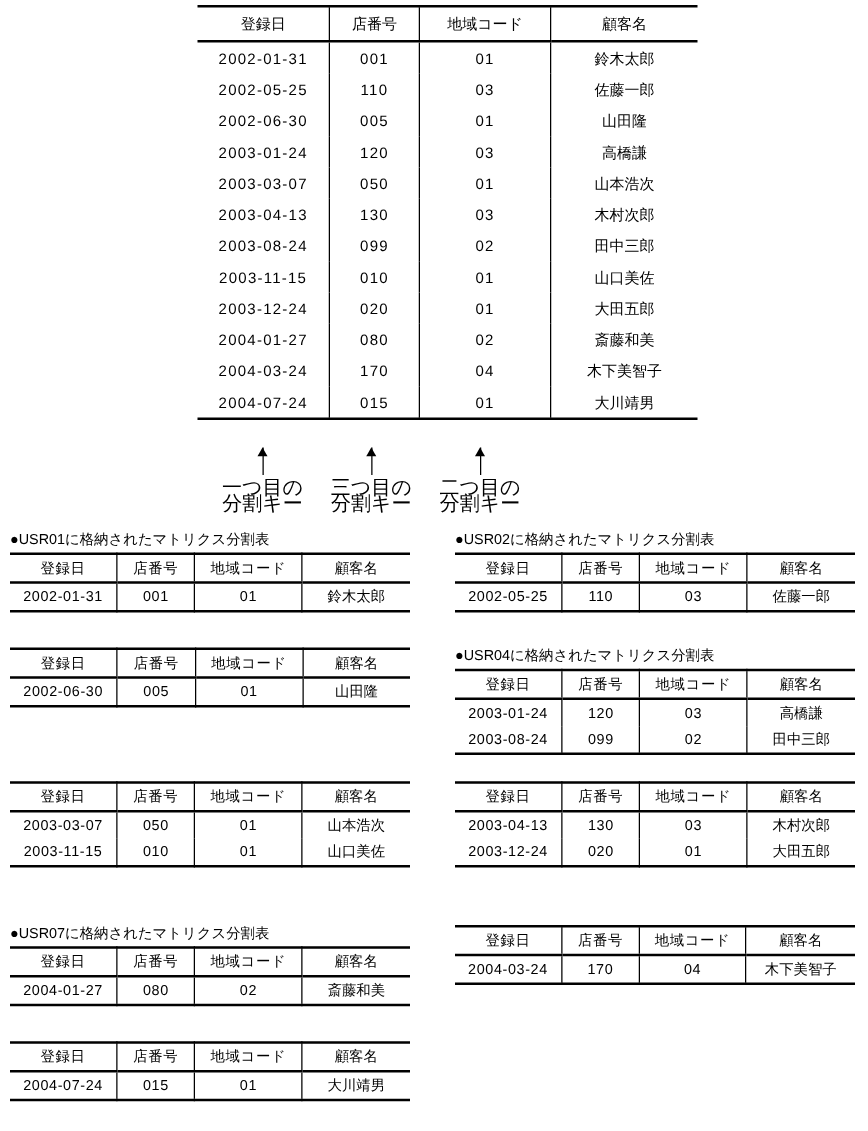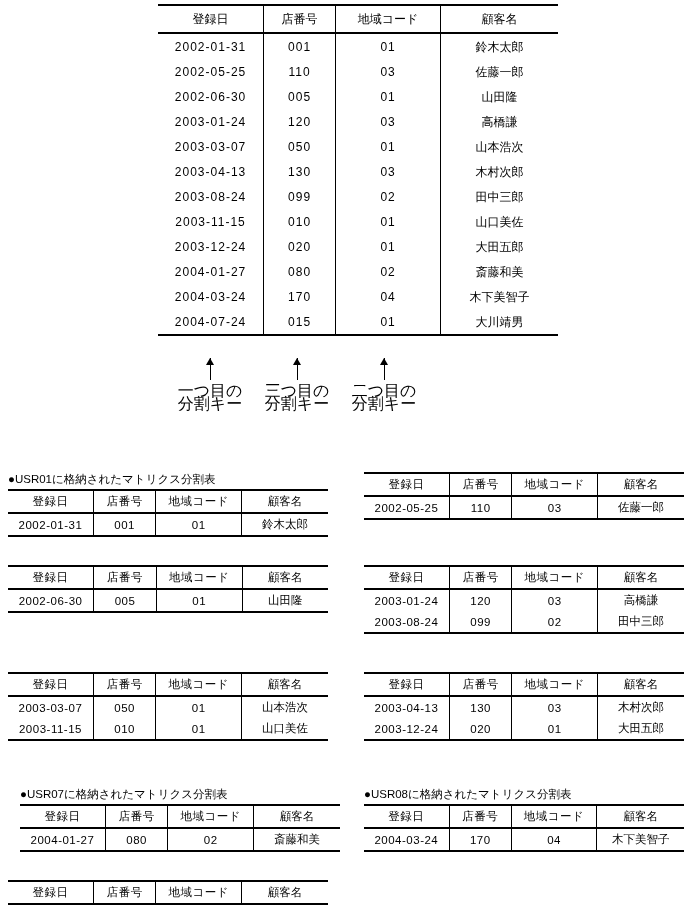--- a/index.html
+++ b/index.html
@@ -91,21 +91,20 @@
     font-size: 16px;
     line-height: 13px;
     text-align: center;
     width: 90px;
   }
 
   
   .sub-block {
     position: absolute;
     width: 320px;
-    margin-top: 47px;
   }
   .sub-title {
     font-size: 11.5px;
     line-height: 14px;
     margin-bottom: 3px;
     white-space: nowrap;
   }
   table.sub-table {
     border-collapse: collapse;
     font-size: 11.5px;
@@ -257,20 +256,21 @@
           <tr>
             <td class="c-date">2002-01-31</td>
             <td class="c-store">001</td>
             <td class="c-region">01</td>
             <td class="c-name">鈴木太郎</td>
           </tr>
         </tbody>
       </table>
     </div>
     <div class="sub-block" style="left: 364px; top: 425px;">
+      <div class="sub-title">●USR02に格納されたマトリクス分割表</div>
       <table class="sub-table">
         <thead>
           <tr>
             <th class="c-date">登録日</th>
             <th class="c-store">店番号</th>
             <th class="c-region">地域コード</th>
             <th class="c-name">顧客名</th>
           </tr>
         </thead>
         <tbody>
@@ -297,20 +297,21 @@
           <tr>
             <td class="c-date">2002-06-30</td>
             <td class="c-store">005</td>
             <td class="c-region">01</td>
             <td class="c-name">山田隆</td>
           </tr>
         </tbody>
       </table>
     </div>
     <div class="sub-block" style="left: 364px; top: 518px;">
+      <div class="sub-title">●USR04に格納されたマトリクス分割表</div>
       <table class="sub-table">
         <thead>
           <tr>
             <th class="c-date">登録日</th>
             <th class="c-store">店番号</th>
             <th class="c-region">地域コード</th>
             <th class="c-name">顧客名</th>
           </tr>
         </thead>
         <tbody>
@@ -374,21 +375,21 @@
           </tr>
           <tr>
             <td class="c-date">2003-12-24</td>
             <td class="c-store">020</td>
             <td class="c-region">01</td>
             <td class="c-name">大田五郎</td>
           </tr>
         </tbody>
       </table>
     </div>
-    <div class="sub-block" style="left: 20px; top: 740px;">
+    <div class="sub-block" style="left: 8px; top: 740px;">
       <div class="sub-title">●USR07に格納されたマトリクス分割表</div>
       <table class="sub-table">
         <thead>
           <tr>
             <th class="c-date">登録日</th>
             <th class="c-store">店番号</th>
             <th class="c-region">地域コード</th>
             <th class="c-name">顧客名</th>
           </tr>
         </thead>
@@ -396,21 +397,20 @@
           <tr>
             <td class="c-date">2004-01-27</td>
             <td class="c-store">080</td>
             <td class="c-region">02</td>
             <td class="c-name">斎藤和美</td>
           </tr>
         </tbody>
       </table>
     </div>
     <div class="sub-block" style="left: 364px; top: 740px;">
-      <div class="sub-title">●USR08に格納されたマトリクス分割表</div>
       <table class="sub-table">
         <thead>
           <tr>
             <th class="c-date">登録日</th>
             <th class="c-store">店番号</th>
             <th class="c-region">地域コード</th>
             <th class="c-name">顧客名</th>
           </tr>
         </thead>
         <tbody>

